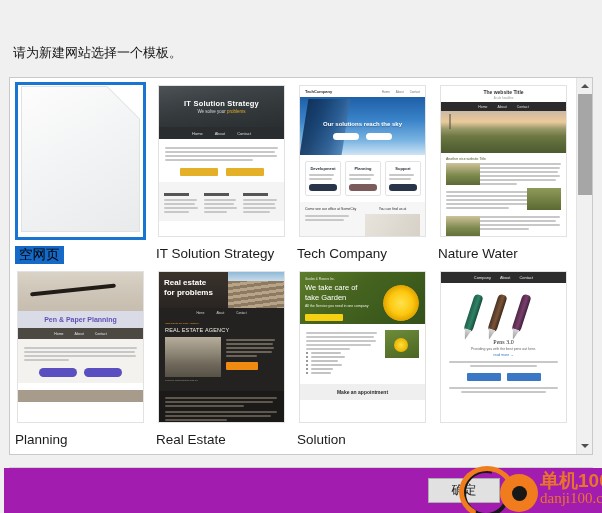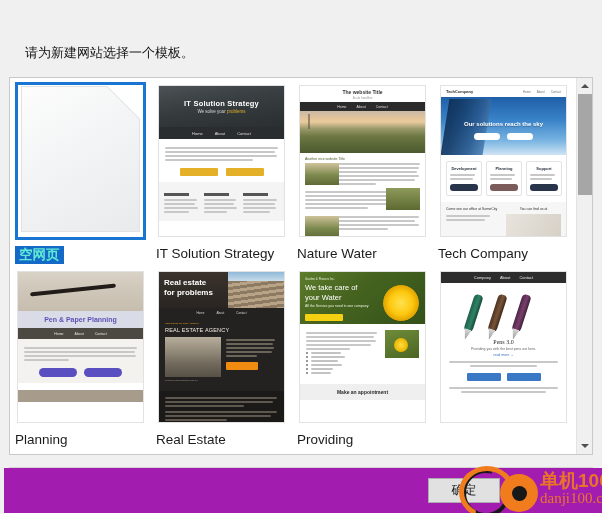--- a/index.html
+++ b/index.html
@@ -24,21 +24,21 @@
     position:absolute;right:0;top:0;width:44px;height:28px;
     display:flex;align-items:center;justify-content:center;cursor:default;
   }
   .close-btn svg{display:block;}
 
   
   .prompt{
     position:absolute;left:0;top:29px;width:602px;height:48px;
     display:flex;align-items:center;
   }
-  .prompt-text{margin-left:25px;font-size:13px;color:#111;}
+  .prompt-text{margin-left:13px;font-size:13px;color:#111;}
 
   
   .list-frame{
     position:absolute;left:9px;top:77px;width:584px;height:378px;
     background:#ffffff;border:1px solid #c9c9c9;box-sizing:border-box;
     overflow:hidden;
   }
   .list-inner{
     position:absolute;left:0;top:0;width:567px;height:376px;overflow:hidden;
   }
@@ -54,21 +54,21 @@
   }
   .thumb-wrap{
     width:131px;height:158px;display:flex;align-items:center;justify-content:center;
     box-sizing:border-box;position:relative;
   }
   .thumb-wrap.selected{border:3px solid #1876d2;}
   .caption{
     margin-top:6px;font-size:13.5px;color:#1b1b1b;text-align:center;
     line-height:16px;white-space:nowrap;
   }
-  .caption.selected{background:#1569c7;color:#5eead4;padding:1px 4px;font-weight:bold;}
+  .caption.selected{background:#1569c7;color:#000000;padding:1px 4px;}
 
   
   .tn{width:125px;height:150px;background:#fff;position:relative;overflow:hidden;
       box-shadow:0 0 0 1px #e2e2e2;}
   .tn.noborder{box-shadow:none;}
 
   
   .sheet{
     width:119px;height:146px;position:relative;margin:0 auto;
     background:linear-gradient(150deg,#fdfdfd 0%,#f3f4f5 45%,#e9eaec 100%);
@@ -327,20 +327,75 @@
                     <div class="it-col-h"></div>
                     <div class="txtline" style="width:94%"></div>
                     <div class="txtline" style="width:90%"></div>
                     <div class="txtline" style="width:92%"></div>
                     <div class="txtline" style="width:74%"></div>
                   </div>
               </div>
             </div>
           </div>
           <div class="caption">IT Solution Strategy</div>
+        </div>
+
+        <div class="cell">
+          <div class="thumb-wrap">
+            <div class="tn">
+              <div class="tc-top">
+                <div class="tc-logo">TechCompany</div>
+                <div class="tc-nav">
+                  <span>Home</span>
+                  <span>About</span>
+                  <span>Contact</span>
+                </div>
+              </div>
+              <div class="tc-hero">
+                <div class="tc-tower"></div>
+                <div class="tc-hero-t">Our solutions reach the sky</div>
+                <div class="tc-hero-b">
+                    <i></i>
+                    <i></i>
+                  </div>
+              </div>
+              <div class="tc-cards">
+                <div class="tc-card">
+                    <div class="tc-card-h">Development</div>
+                    <div class="txtline" style="width:90%"></div>
+                    <div class="txtline" style="width:82%"></div>
+                    <div class="tc-card-b"></div>
+                  </div>
+                <div class="tc-card">
+                    <div class="tc-card-h">Planning</div>
+                    <div class="txtline" style="width:90%"></div>
+                    <div class="txtline" style="width:80%"></div>
+                    <div class="tc-card-b brown"></div>
+                  </div>
+                <div class="tc-card">
+                    <div class="tc-card-h">Support</div>
+                    <div class="txtline" style="width:88%"></div>
+                    <div class="txtline" style="width:78%"></div>
+                    <div class="tc-card-b"></div>
+                  </div>
+              </div>
+              <div class="tc-foot">
+                <div style="flex:1">
+                  <div style="font-size:3.5px;color:#2d2d2d">Come see our office at SomeCity</div>
+                  <div class="txtline" style="width:80%;margin-top:4px"></div>
+                    <div class="txtline" style="width:70%"></div>
+                </div>
+                <div style="flex:1">
+                  <div style="font-size:3.5px;color:#2d2d2d;text-align:center">You can find us at</div>
+                  <div class="tc-map" style="margin-top:3px"></div>
+                </div>
+              </div>
+            </div>
+          </div>
+          <div class="caption">Tech Company</div>
         </div>
 
         <div class="cell">
           <div class="thumb-wrap">
             <div class="tn">
               <div class="nw-top">
                 <div class="nw-title">The website Title</div>
                 <div class="nw-sub">A sub headline</div>
               </div>
               <div class="nw-nav">
@@ -374,75 +429,20 @@
                 <div style="clear:both"></div>
               </div>
             </div>
           </div>
           <div class="caption">Nature Water</div>
         </div>
 
         <div class="cell">
           <div class="thumb-wrap">
             <div class="tn">
-              <div class="tc-top">
-                <div class="tc-logo">TechCompany</div>
-                <div class="tc-nav">
-                  <span>Home</span>
-                  <span>About</span>
-                  <span>Contact</span>
-                </div>
-              </div>
-              <div class="tc-hero">
-                <div class="tc-tower"></div>
-                <div class="tc-hero-t">Our solutions reach the sky</div>
-                <div class="tc-hero-b">
-                    <i></i>
-                    <i></i>
-                  </div>
-              </div>
-              <div class="tc-cards">
-                <div class="tc-card">
-                    <div class="tc-card-h">Development</div>
-                    <div class="txtline" style="width:90%"></div>
-                    <div class="txtline" style="width:82%"></div>
-                    <div class="tc-card-b"></div>
-                  </div>
-                <div class="tc-card">
-                    <div class="tc-card-h">Planning</div>
-                    <div class="txtline" style="width:90%"></div>
-                    <div class="txtline" style="width:80%"></div>
-                    <div class="tc-card-b brown"></div>
-                  </div>
-                <div class="tc-card">
-                    <div class="tc-card-h">Support</div>
-                    <div class="txtline" style="width:88%"></div>
-                    <div class="txtline" style="width:78%"></div>
-                    <div class="tc-card-b"></div>
-                  </div>
-              </div>
-              <div class="tc-foot">
-                <div style="flex:1">
-                  <div style="font-size:3.5px;color:#2d2d2d">Come see our office at SomeCity</div>
-                  <div class="txtline" style="width:80%;margin-top:4px"></div>
-                    <div class="txtline" style="width:70%"></div>
-                </div>
-                <div style="flex:1">
-                  <div style="font-size:3.5px;color:#2d2d2d;text-align:center">You can find us at</div>
-                  <div class="tc-map" style="margin-top:3px"></div>
-                </div>
-              </div>
-            </div>
-          </div>
-          <div class="caption">Tech Company</div>
-        </div>
-
-        <div class="cell">
-          <div class="thumb-wrap">
-            <div class="tn">
               <div class="pl-photo">
                   <div class="pl-pen"></div>
                 </div>
               <div class="pl-title">Pen &amp; Paper Planning</div>
               <div class="pl-nav">
                 <span>Home</span>
                 <span>About</span>
                 <span>Contact</span>
               </div>
               <div class="pl-body">
@@ -510,21 +510,21 @@
         </div>
 
         <div class="cell">
           <div class="thumb-wrap">
             <div class="tn">
               <div class="gd-hero">
                 <div class="gd-flower"></div>
                 <div class="gd-kicker">Garden &amp; Flowers Inc.</div>
                 <div class="gd-t">
                   <span>We take care of</span><br>
-                  <span>your Water</span>
+                  <span>take Garden</span>
                 </div>
                 <div class="gd-s">All the Service you need in one company</div>
                 <div class="gd-btn"></div>
               </div>
               <div class="gd-body">
                 <div style="flex:1">
                   <div class="txtline" style="width:96%"></div>
                     <div class="txtline" style="width:92%"></div>
                   <div class="txtline" style="width:95%"></div>
                     <div class="txtline" style="width:88%"></div>
@@ -552,21 +552,21 @@
                   <div class="gd-li">
                       <i></i>
                       <span style="width:20px"></span>
                     </div>
                 </div>
                 <div class="gd-img"></div>
               </div>
               <div class="gd-foot">Make an appointment</div>
             </div>
           </div>
-          <div class="caption">Providing</div>
+          <div class="caption">Solution</div>
         </div>
 
         <div class="cell">
           <div class="thumb-wrap">
             <div class="tn">
               <div class="mw-nav">
                 <span>Company</span>
                 <span>About</span>
                 <span>Contact</span>
               </div>

